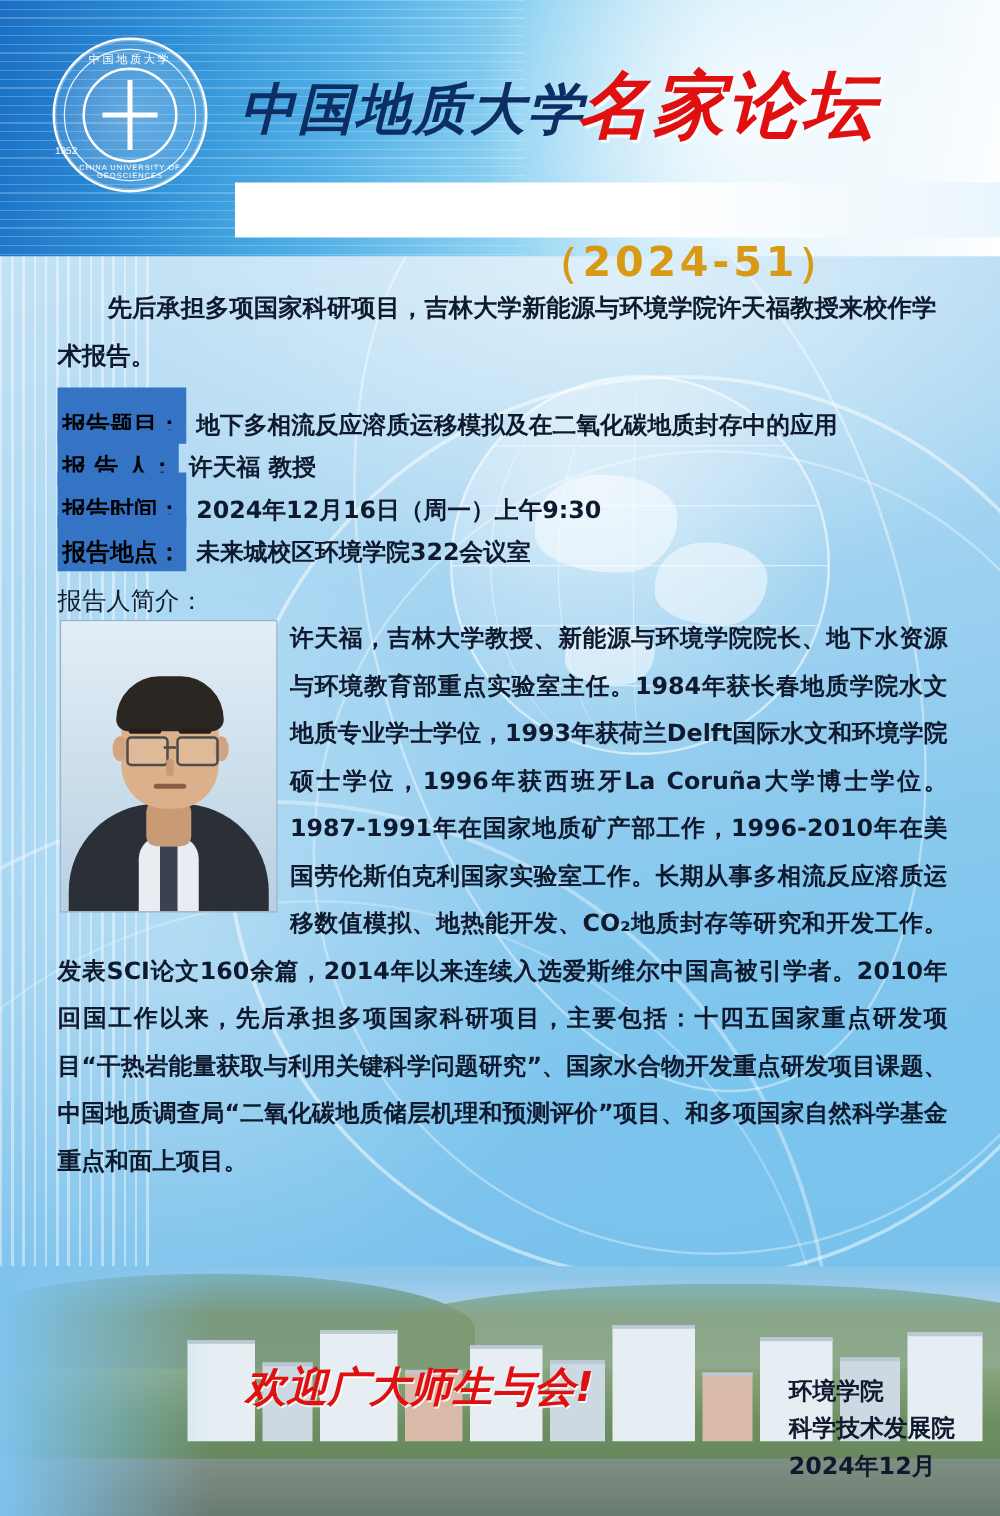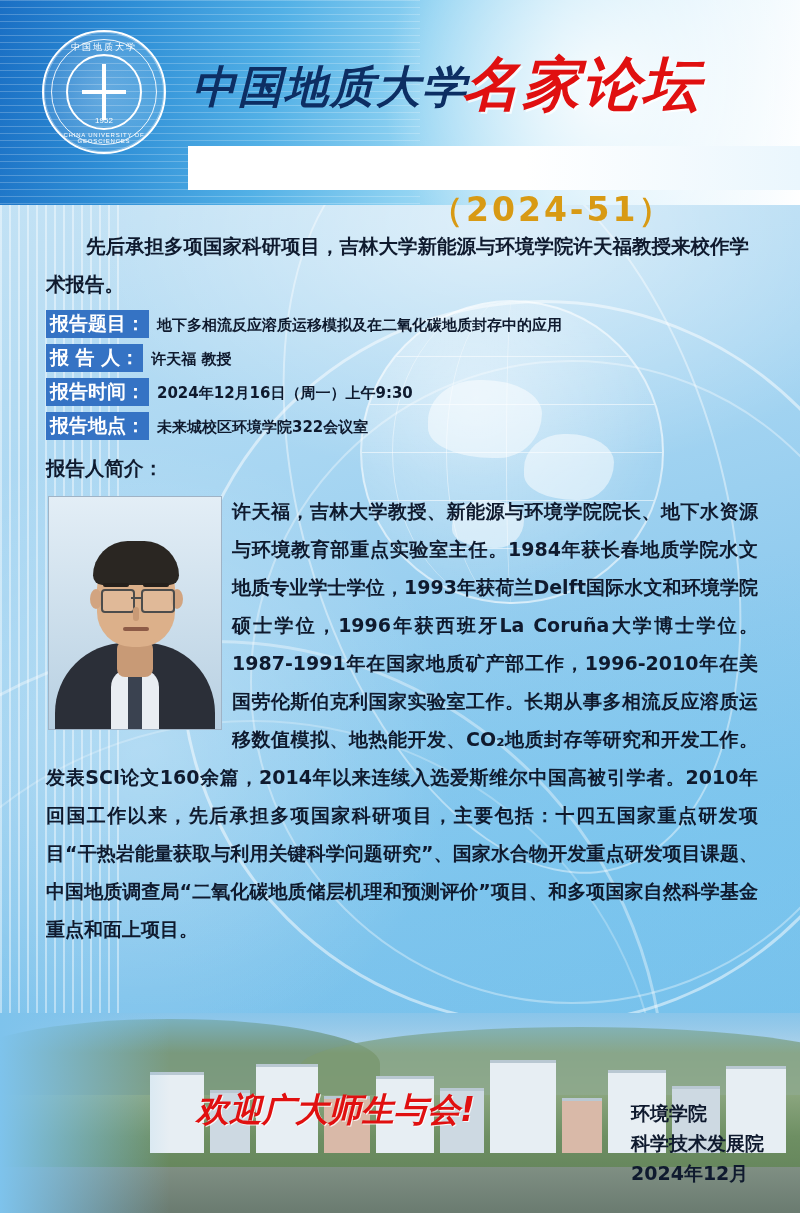--- a/index.html
+++ b/index.html
@@ -159,21 +159,20 @@
     left: 0; bottom: 8px; width: 120px;
     text-align: center;
     font-size: 6px;
     letter-spacing: 0.8px;
     color: #ffffff;
     font-family: "Liberation Sans", sans-serif;
   }
   .seal .year {
     position: absolute;
     left: 0; top: 84px; width: 120px;
-    text-align: center;
     font-size: 8px;
     color: #ffffff;
     font-family: "Liberation Sans", sans-serif;
   }
   .univ-name {
     position: absolute;
     left: 192px; top: 58px;
     font-family: "DejaVu Sans", sans-serif;
     font-size: 44px;
     font-weight: bold;
@@ -232,38 +231,38 @@
     display: flex;
     align-items: baseline;
     height: 32px;
     margin-bottom: 2px;
     white-space: nowrap;
   }
   .info-label {
     font-family: "DejaVu Sans", sans-serif;
     font-size: 19px;
     font-weight: bold;
-    color: #ffffff;
+    color: #000000;
     background: #3573c4;
-    padding: 2px 4px 4px 4px;
+    padding: 19px 4px 4px 4px;
     line-height: 22px;
   }
   .info-value {
     font-family: "DejaVu Sans", sans-serif;
-    font-size: 15px;
+    font-size: 19px;
     font-weight: bold;
     color: #0f1a2e;
     margin-left: 8px;
   }
   .bio-heading {
     position: absolute;
-    left: 46px; top: 455px;
+    left: 46px; top: 467px;
     font-family: "DejaVu Sans", sans-serif;
     font-size: 19.5px;
-    font-weight: bold;
+    font-weight: normal;
     color: #0f1a2e;
   }
   
   .portrait {
     position: absolute;
     left: 48px; top: 496px;
     width: 172px; height: 232px;
     border: 1px solid #9fb3c6;
     background: linear-gradient(180deg, #d8e6f0 0%, #c3d6e6 100%);
     overflow: hidden;

